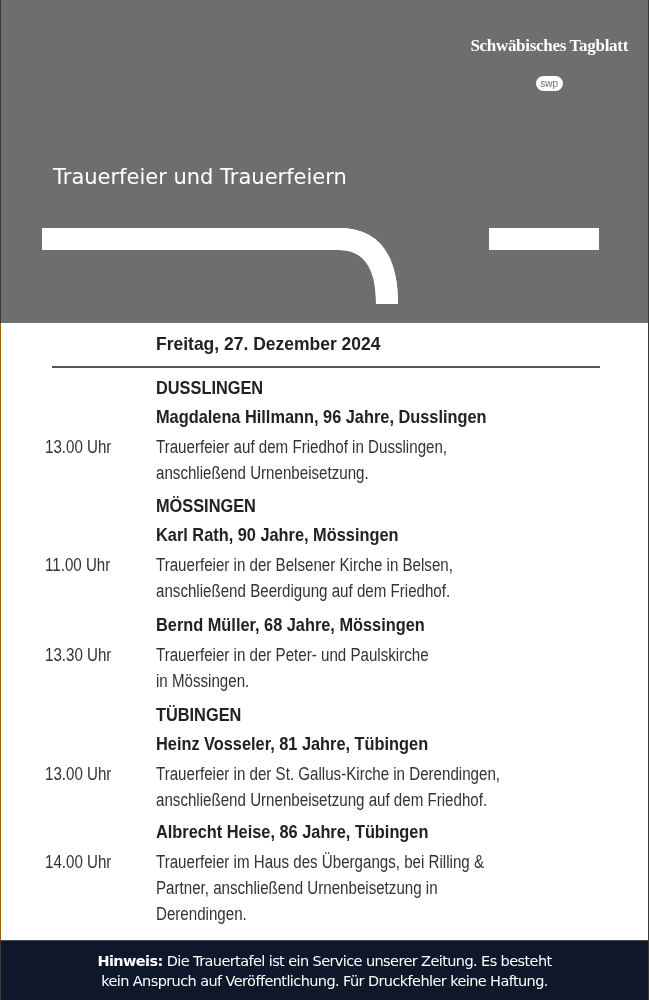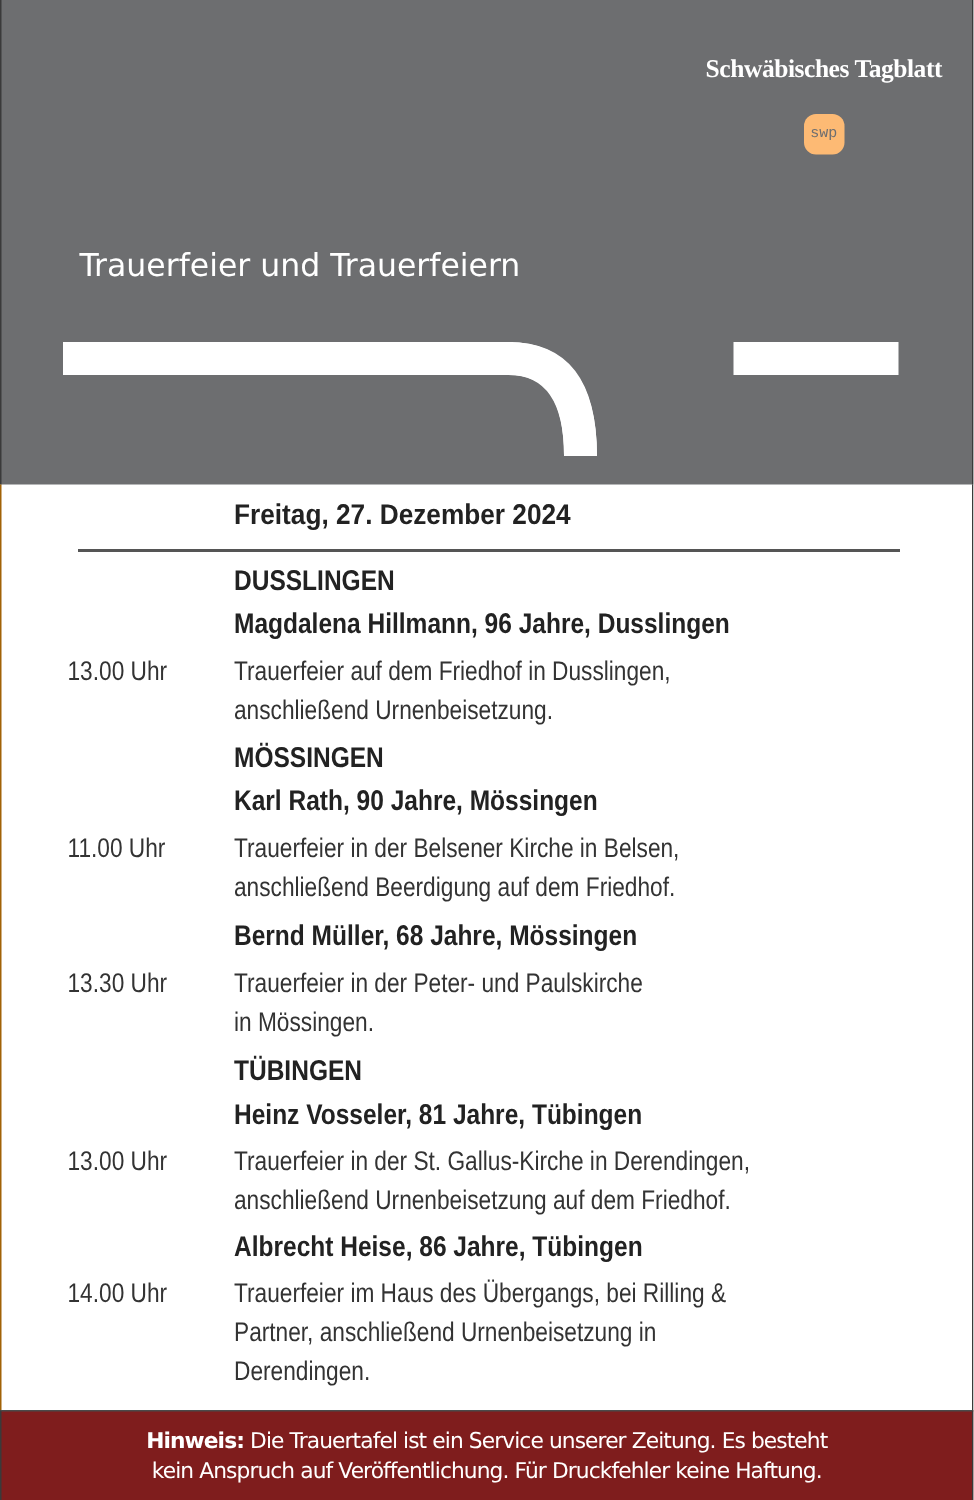--- a/index.html
+++ b/index.html
@@ -13,22 +13,22 @@
     }
     .brand {
       position: absolute; right: 20px; top: 36px;
       display: flex; align-items: center; gap: 20px; flex-direction: column;
     }
     .brand-name {
       font-family: "Liberation Serif", serif; font-weight: bold;
       font-size: 17px; color: #ffffff; letter-spacing: -0.3px;
     }
     .brand-badge {
-      width: 27px; height: 27px; border-radius: 8px; background: #fdba74;
-      color: #6d6e70; font-size: 10px; font-family: Liberation Mono, monospace;
+      width: 27px; height: 15px; border-radius: 8px; background: #ffffff;
+      color: #6d6e70; font-size: 10px; font-family: Liberation Sans, sans-serif;
       display: flex; align-items: center; justify-content: center;
     }
     .title {
       position: absolute; left: 52px; top: 102px;
       font-family: "DejaVu Sans", sans-serif; font-weight: bold;
       font-size: 46px; color: #ffffff; letter-spacing: -0.5px;
     }
     .subtitle {
       position: absolute; left: 52px; top: 165px;
       font-family: "DejaVu Sans", sans-serif; font-size: 21px; color: #ffffff;
@@ -58,21 +58,21 @@
     }
     .desc {
       position: absolute; left: 155px; width: 520px;
       font-size: 18px; color: #333; line-height: 26px;
       transform: scaleX(0.84); transform-origin: left;
       white-space: pre-line;
     }
 
     .footer {
       position: absolute; left: 0; top: 940px; width: 649px; height: 60px;
-      background: #7f1d1d; border-top: 1px solid #4a4a4a;
+      background: #0f172a; border-top: 1px solid #4a4a4a;
       border-left: 1px solid #3a3a3a; border-right: 1px solid #3a3a3a;
       color: #ffffff; font-family: "DejaVu Sans", sans-serif;
       font-size: 14.5px; line-height: 20px; text-align: center; padding-top: 10px;
       letter-spacing: -0.6px;
     }
     .footer b { font-weight: bold; }
   </style>
 </head>
 <body>
 

